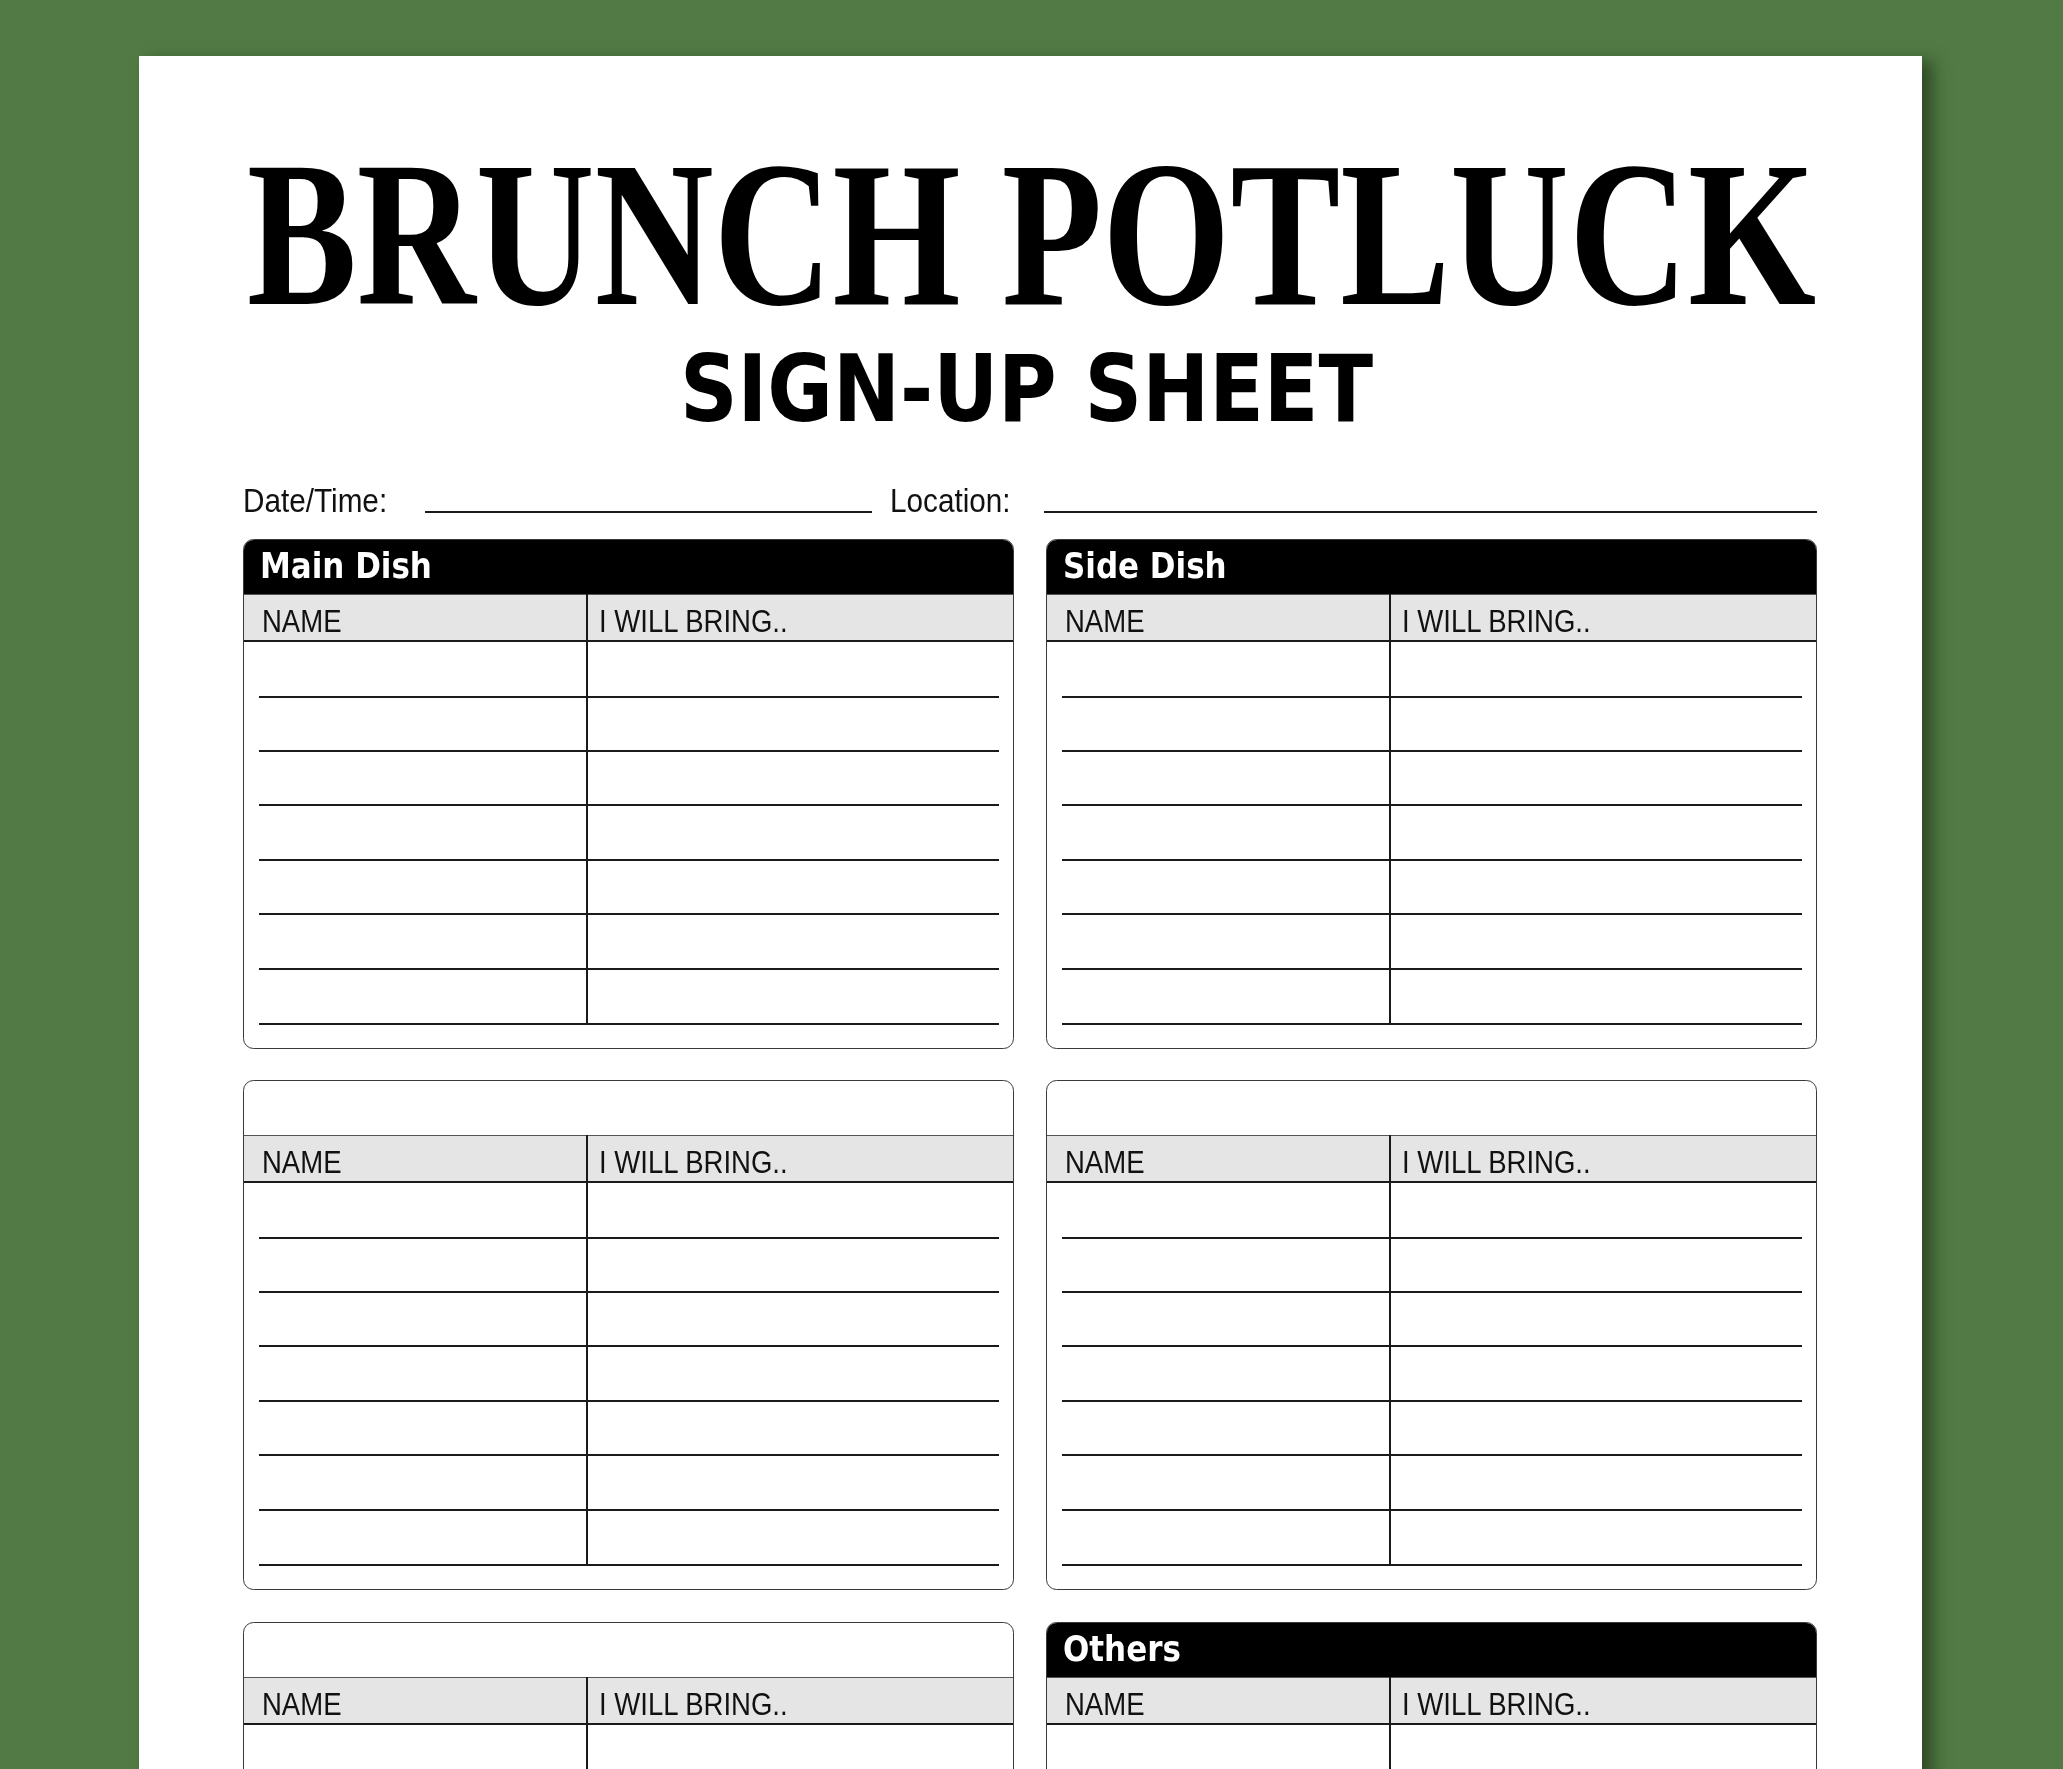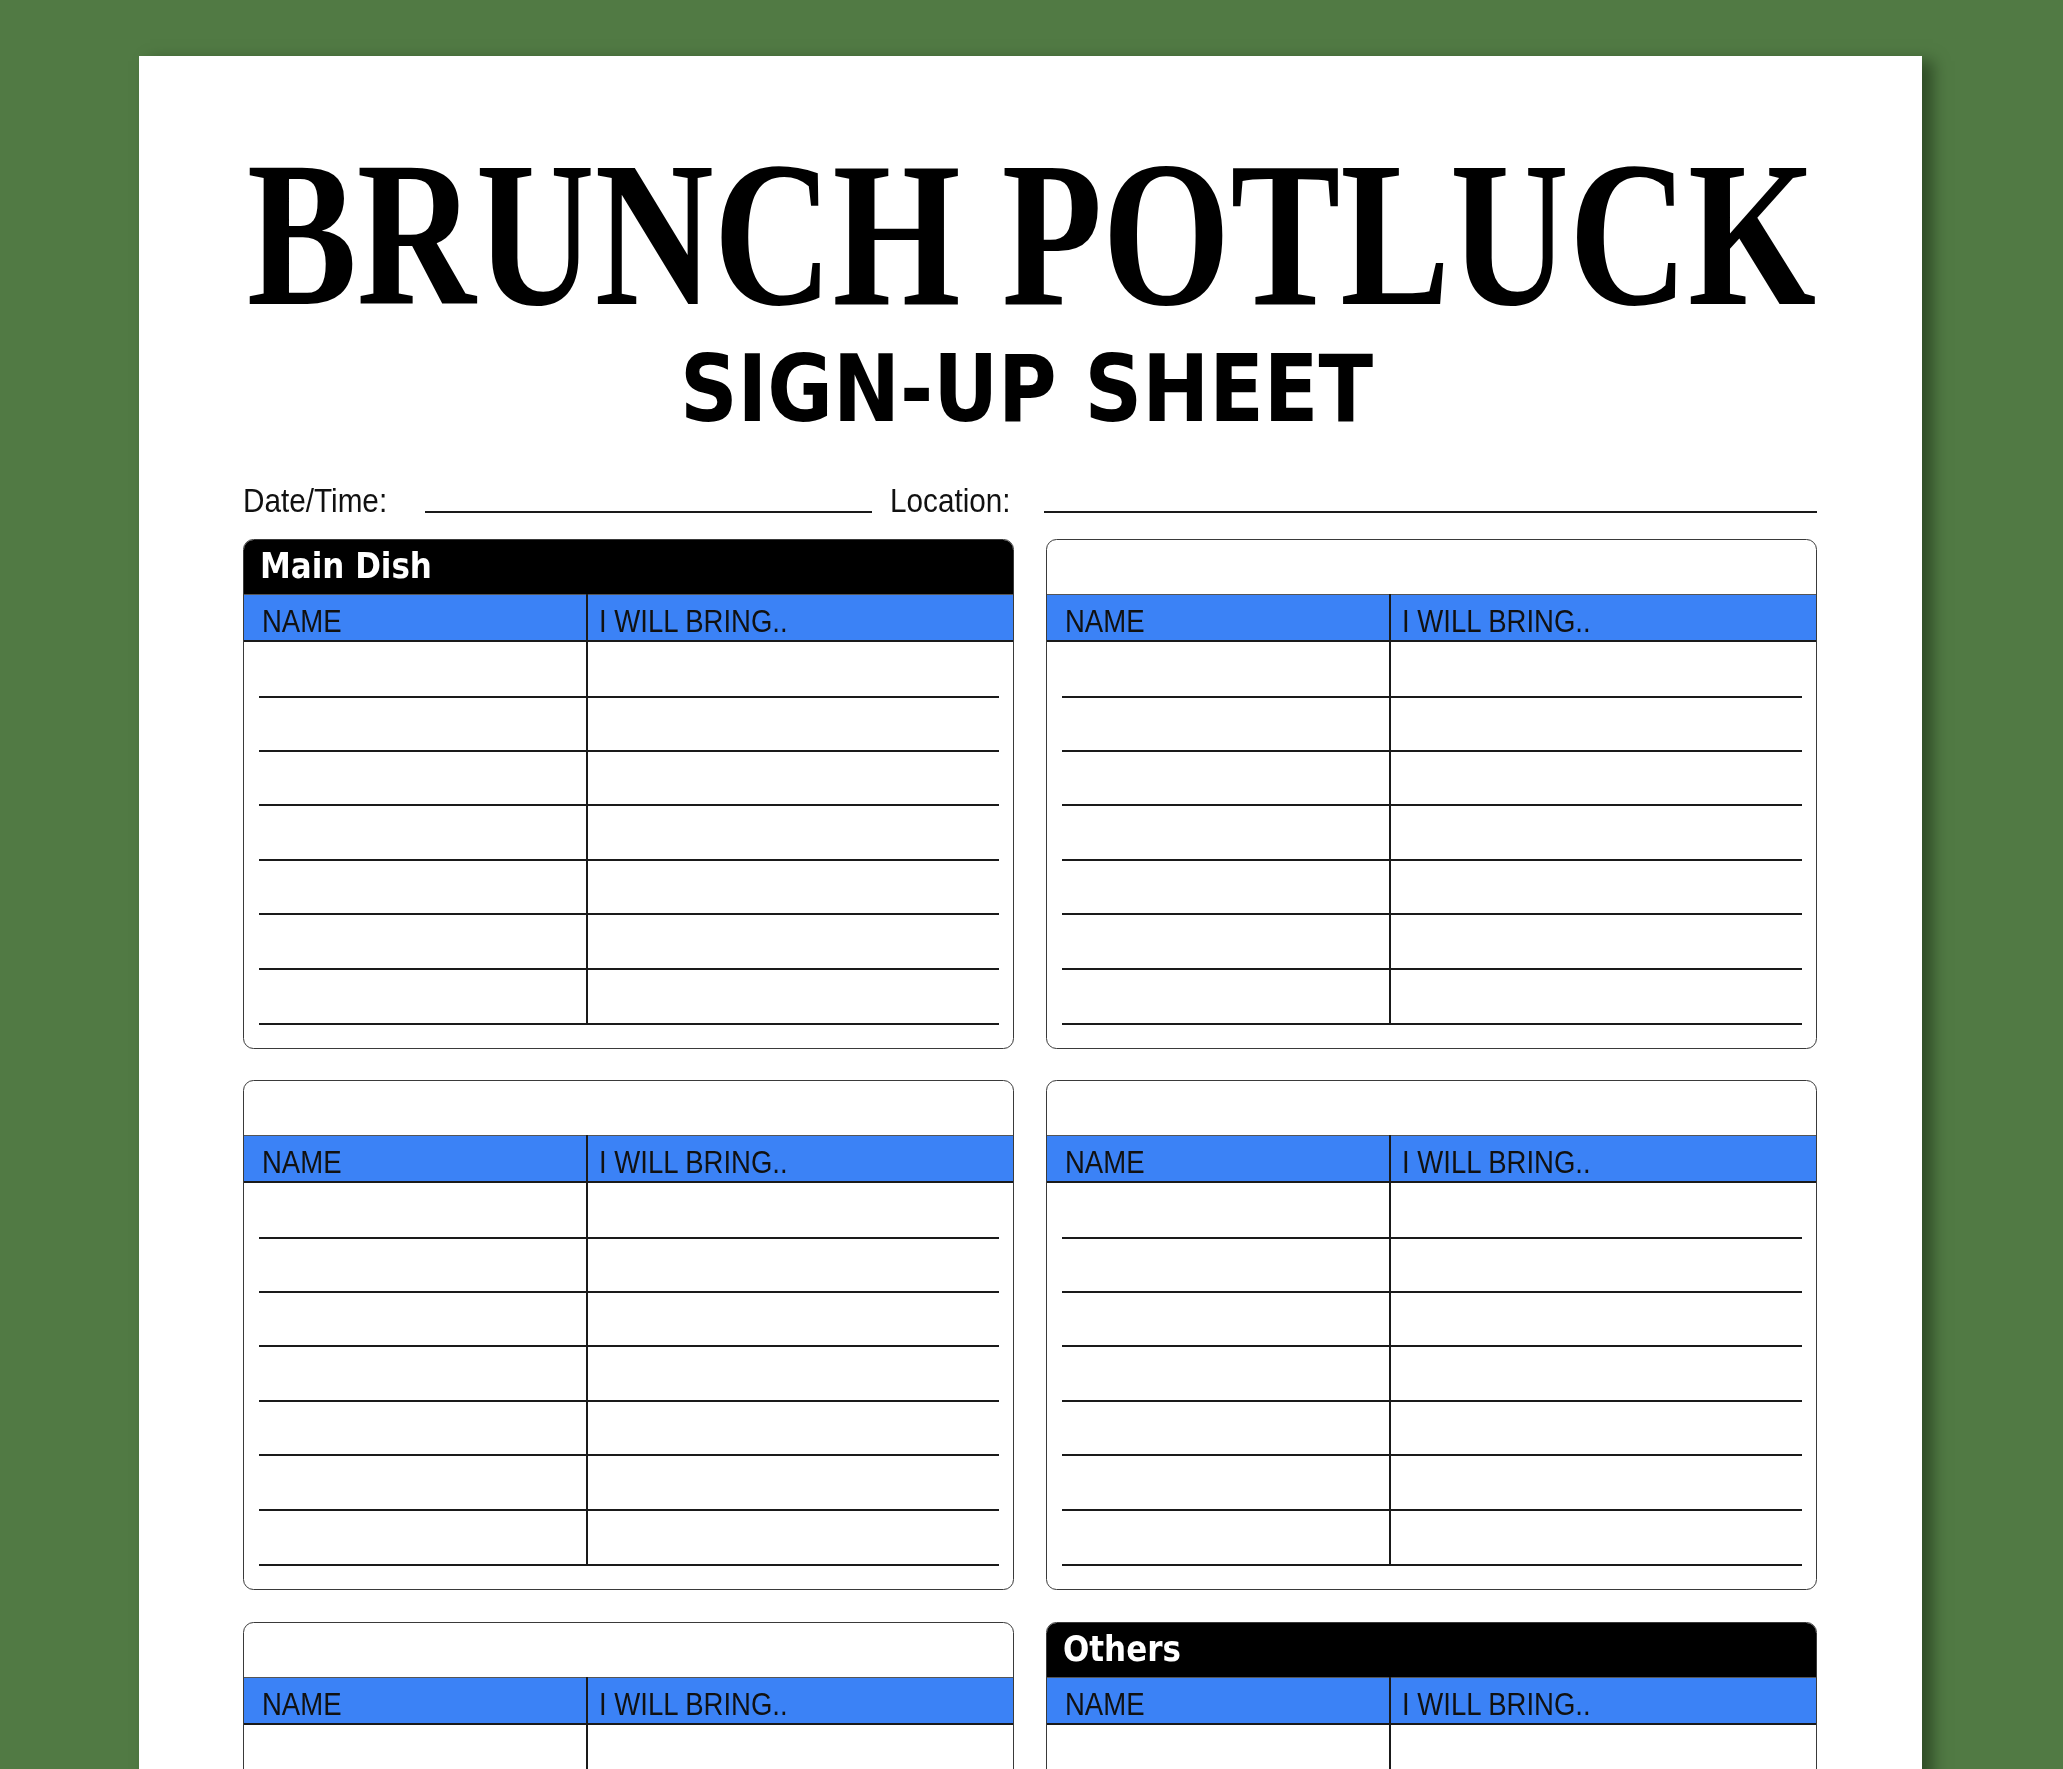--- a/index.html
+++ b/index.html
@@ -27,21 +27,21 @@
   .box-head {
     position:absolute; left:0; top:0; right:0; height:54px; background:#000;
   }
   .box-title {
     position:absolute; left:16px; top:8px; color:#fff; font-weight:bold;
     font-family:"DejaVu Sans", "Liberation Sans", sans-serif;
     font-size:36px; line-height:1; white-space:nowrap;
     transform:scaleX(0.86); transform-origin:left top;
   }
   .col-head {
-    position:absolute; left:0; right:0; top:54px; height:48px; background:#3b82f6;
+    position:absolute; left:0; right:0; top:54px; height:48px; background:#e5e5e5;
     border-top:0.8px solid #555; border-bottom:2.4px solid #1a1a1a; box-sizing:border-box;text-decoration:underline;
   }
   .col-label {
     position:absolute; top:9.7px; font-size:32px; line-height:1; color:#111;
     white-space:nowrap; transform:scaleX(0.86); transform-origin:left top;
   }
   .col-divider {
     position:absolute; left:342px; top:54px; width:1.6px; height:431px; background:#1a1a1a;
   }
   .row-line {
@@ -96,20 +96,23 @@
       <div class="row-cell" style="left: 345px; right: 1.6px; top: 321px; height: 54px;"></div>
       <div class="row-line" style="top: 373px;"></div>
       <div class="row-cell" style="left: 1.6px; width: 339px; top: 375px; height: 55px;"></div>
       <div class="row-cell" style="left: 345px; right: 1.6px; top: 375px; height: 55px;"></div>
       <div class="row-line" style="top: 428px;"></div>
       <div class="row-cell" style="left: 1.6px; width: 339px; top: 430px; height: 55px;"></div>
       <div class="row-cell" style="left: 345px; right: 1.6px; top: 430px; height: 55px;"></div>
       <div class="row-line" style="top: 483px;"></div>
     </div>
     <div class="box" style="left: 1046px; top: 539px;">
+    <div class="box-head">
+      <span class="box-title">Side Dish</span>
+    </div>
     <div class="col-head">
       <span class="col-label" style="left:18px;">NAME</span>
       <span class="col-label" style="left:355px;">I WILL BRING..</span>
     </div>
     <div class="col-divider"></div>
   <div class="row-cell" style="left: 1.6px; width: 339px; top: 102px; height: 55px;"></div>
       <div class="row-cell" style="left: 345px; right: 1.6px; top: 102px; height: 55px;"></div>
       <div class="row-line" style="top: 156px;"></div>
       <div class="row-cell" style="left: 1.6px; width: 339px; top: 157px; height: 55px;"></div>
       <div class="row-cell" style="left: 345px; right: 1.6px; top: 157px; height: 55px;"></div>

